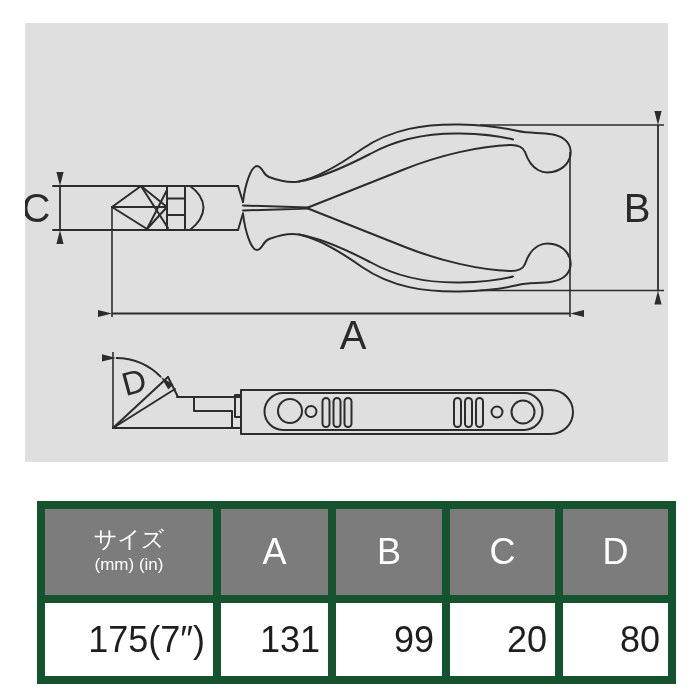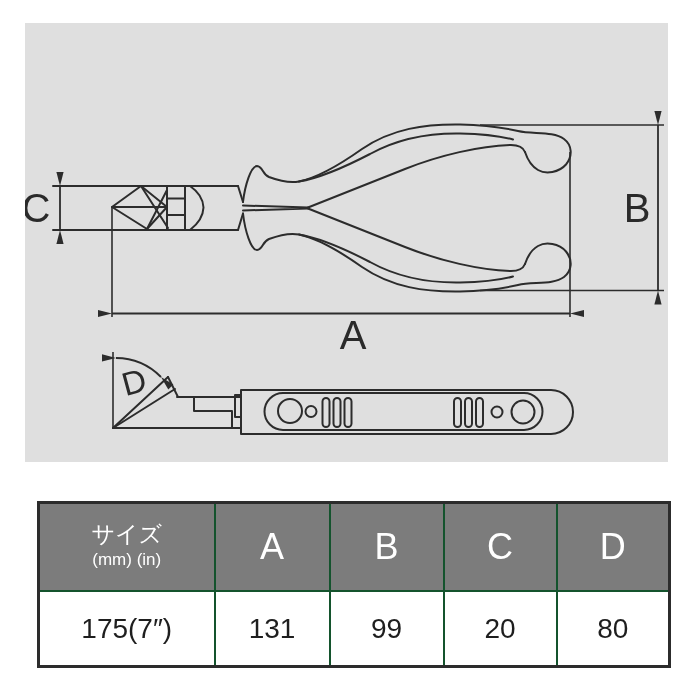--- a/index.html
+++ b/index.html
@@ -16,29 +16,29 @@
   svg .dim{stroke:#2c2c2c;stroke-width:1.8;fill:none;
     marker-start:url(#arr);marker-end:url(#arr);}
   svg .dimletter{fill:#2a2a2a;font-family:"Liberation Sans",sans-serif;font-size:40px;}
   svg .dimletter-small{fill:#2a2a2a;font-family:"Liberation Sans",sans-serif;font-size:33px;}
 
   .spec-table{
     position:absolute;left:37px;top:501px;
     border-collapse:collapse;table-layout:fixed;width:631px;
   }
   .spec-table td{
-    border:2px solid #14532d;text-align:center;vertical-align:middle;
+    border:8px solid #14532d;text-align:center;vertical-align:middle;
     padding:8px;overflow:hidden;
   }
   .spec-table{border:3px solid #2c2c2c;}
   .spec-table .hdr td{background:#7c7c7c;color:#ffffff;height:70px;}
   .spec-table .hdr .dimcol{font-size:36px;}
   .spec-table .sizehead{font-size:23px;line-height:26px;}
   .spec-table .sizehead .l2{font-size:17px;}
-  .spec-table .datarow td{background:#ffffff;color:#1e1e1e;height:57px;font-size:28px;}
+  .spec-table .datarow td{background:#ffffff;color:#1e1e1e;height:57px;font-size:36px;text-align:right;}
 </style>
 </head>
 <body>
 
 <div class="drawing-panel">
   <svg viewBox="25 23 643 439">
     <defs>
       <marker id="arr" markerWidth="16" markerHeight="10" refX="1" refY="5" orient="auto-start-reverse" markerUnits="userSpaceOnUse">
         <path d="M1,5 L15,1.4 L15,8.6 Z" fill="#2c2c2c"></path>
       </marker>

